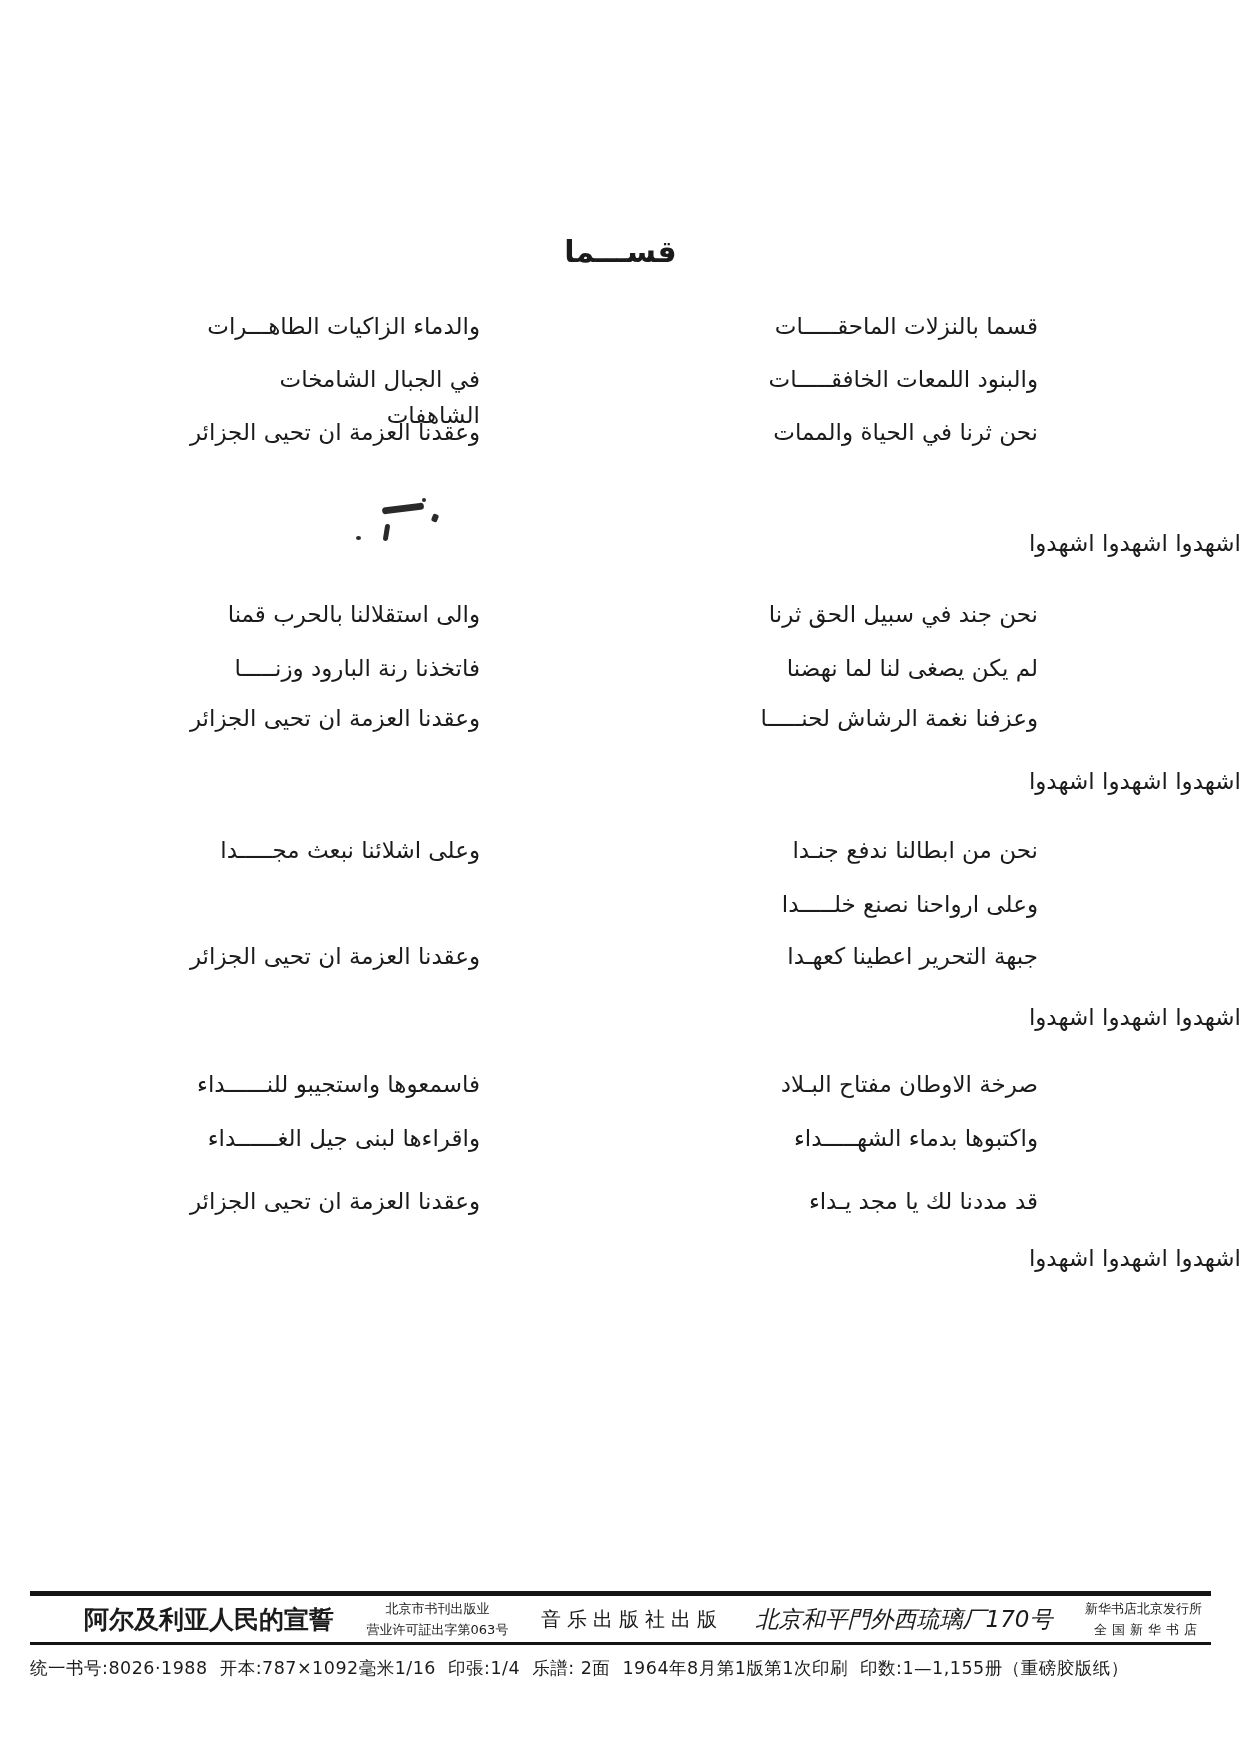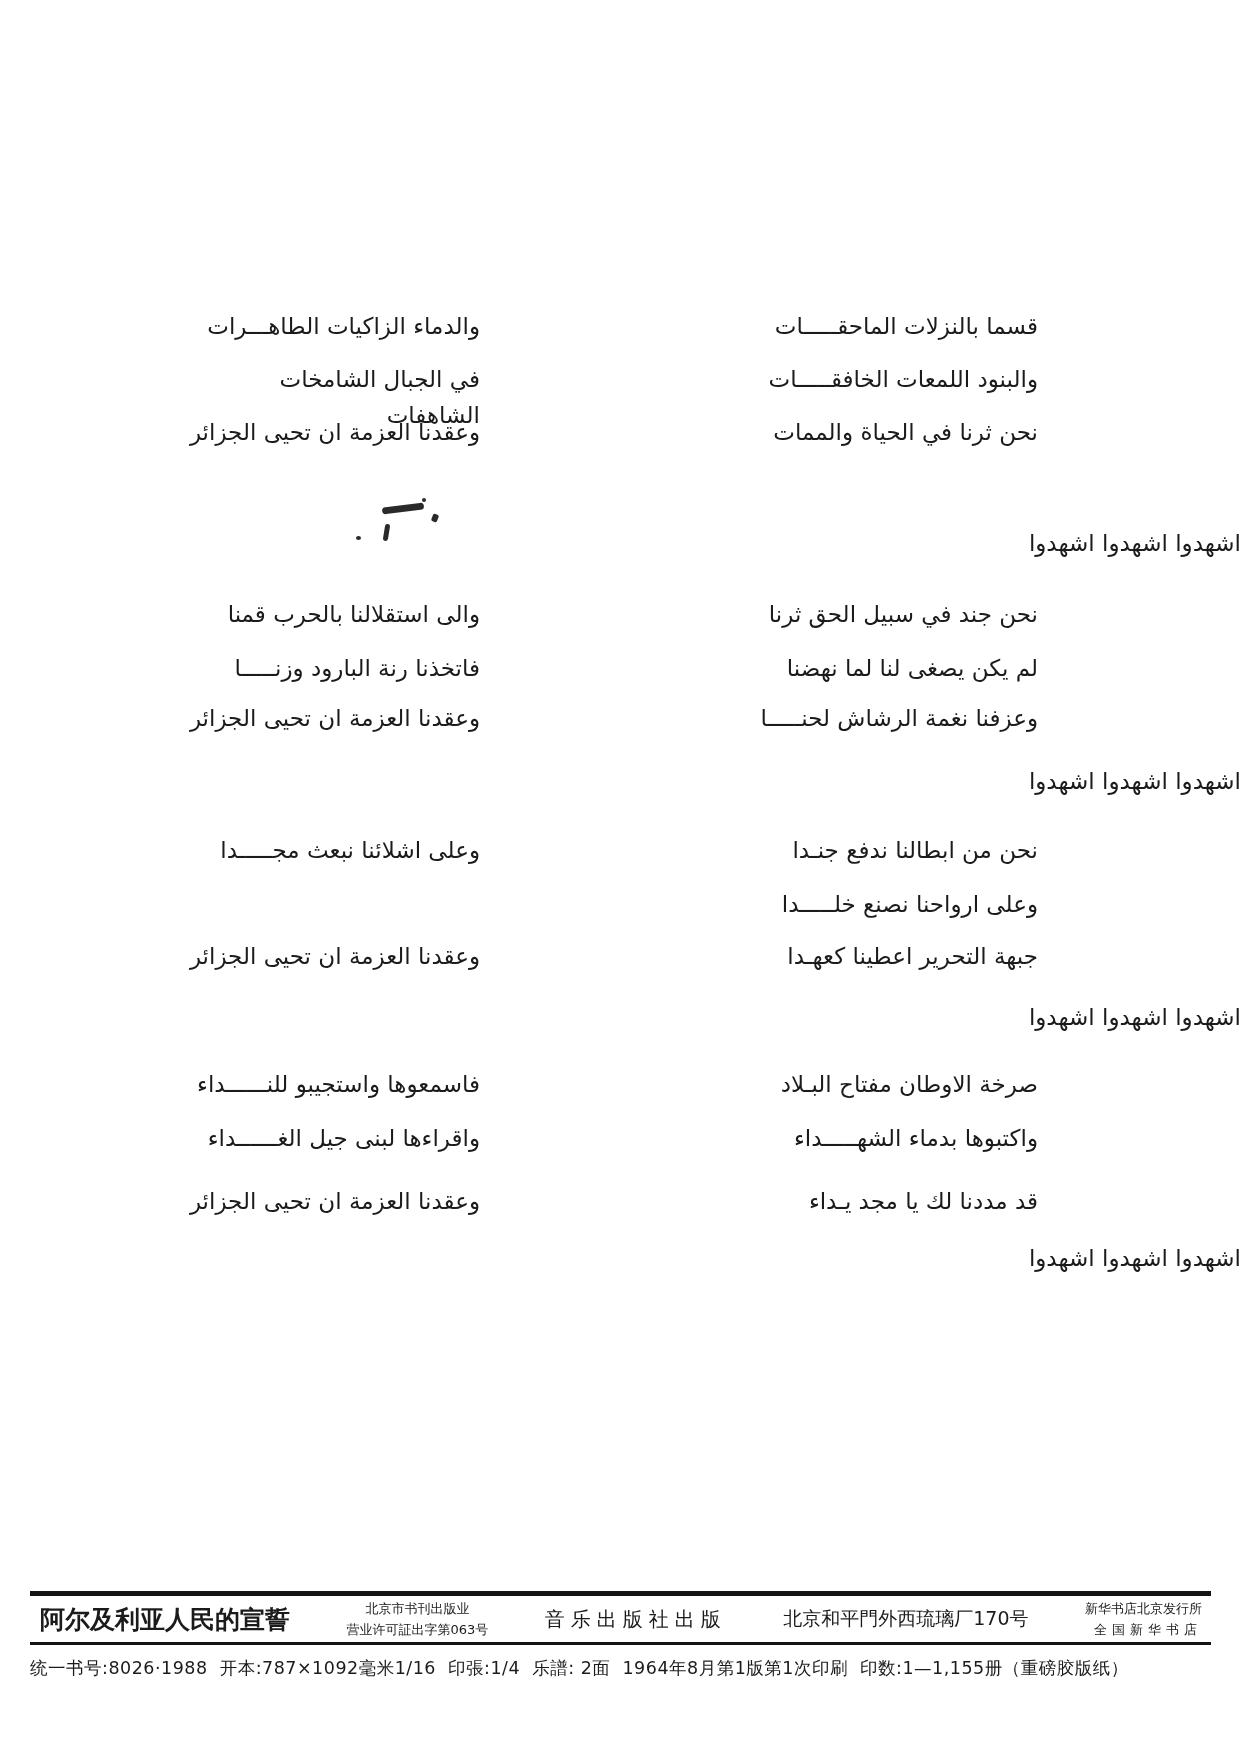--- a/index.html
+++ b/index.html
@@ -32,35 +32,36 @@
   .sm4{left:4px;top:40px;width:5px;height:4px;border-radius:50%;background:#474747;}
   .sm5{left:70px;top:2px;width:4px;height:4px;border-radius:50%;background:#4a4a4a;}
   
   .rule{position:absolute;left:30px;width:1181px;background:#141414;}
   .rule-top{top:1591px;height:5px;}
   .rule-bottom{top:1642px;height:3px;}
   .colophon-strip{
     position:absolute;top:1596px;left:40px;width:1162px;height:46px;
     display:flex;align-items:center;justify-content:space-between;
   }
-  .cn-title{font-size:25px;font-weight:bold;white-space:nowrap;}
+  .cn-title{font-size:25px;font-weight:bold;white-space:nowrap;margin-left:44px;}
   .small-block{font-size:13px;line-height:21px;text-align:center;white-space:nowrap;}
   .publisher{font-size:20px;letter-spacing:6px;white-space:nowrap;}
-  .address{font-size:19px;white-space:nowrap;}
+  .address{font-size:23px;white-space:nowrap;font-style:italic;}
   .dist2{letter-spacing:5px;text-align:right;}
   .imprint{
     position:absolute;top:1656px;left:30px;right:20px;
     font-size:17.5px;white-space:pre;letter-spacing:0.5px;
   }
 </style>
 </head>
 <body>
 
 <div class="page">
 
+  <h1 class="poem-title">قســـما</h1>
 
   <div class="verse-row" style="top:308px">
     <span class="hem-a">قسما بالنزلات الماحقـــــات</span>
     <span class="hem-b">والدماء الزاكيات الطاهـــرات</span>
   </div>
   <div class="verse-row" style="top:361px">
     <span class="hem-a">والبنود اللمعات الخافقـــــات</span>
     <span class="hem-b">في الجبال الشامخات الشاهفات</span>
   </div>
   <div class="verse-row" style="top:414px">

